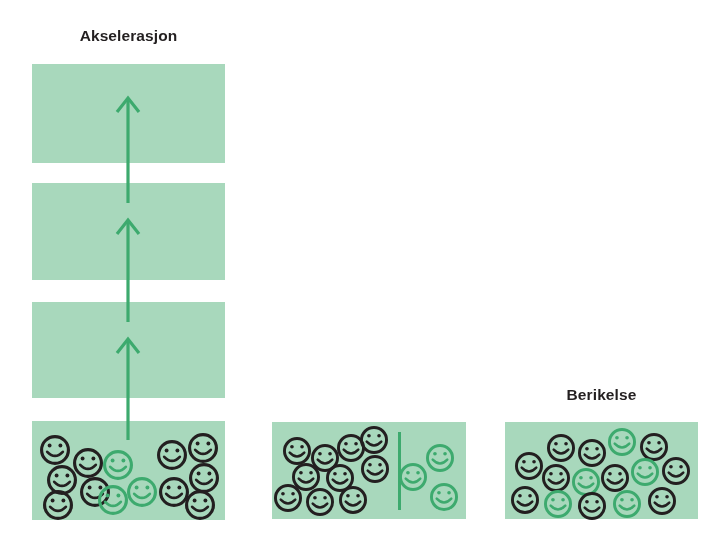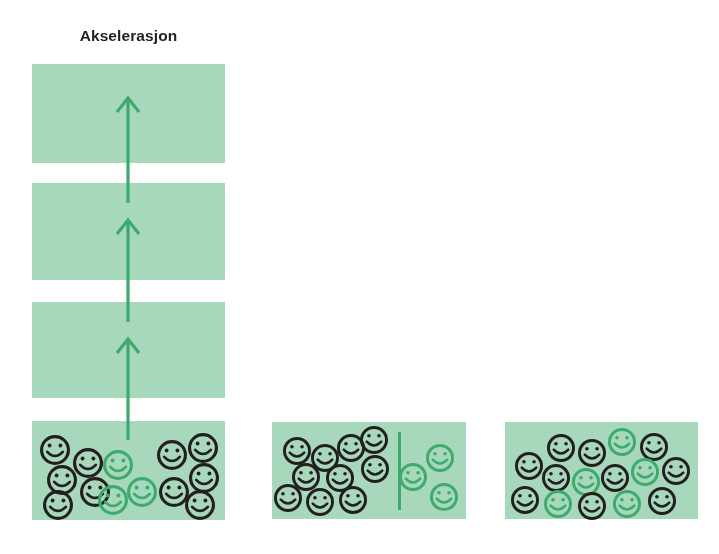--- a/index.html
+++ b/index.html
@@ -72,20 +72,21 @@
       <div class="band" style="left: 32px; top: 183px; width: 193px; height: 97px; background: rgb(168, 216, 188);"></div>
       <div class="band" style="left: 32px; top: 302px; width: 193px; height: 96px; background: rgb(168, 216, 188);"></div>
       <div class="band" style="left: 32px; top: 421px; width: 193px; height: 99px; background: rgb(168, 216, 188);"></div>
     </div>
 
 
   <div class="panel" id="level-panel" style="left: 272px; top: 422px; width: 194px; height: 97px; background: rgb(168, 216, 188);"></div>
 
   <div class="divider" id="level-divider" style="left: 398px; top: 432px; width: 2.5px; height: 78px; background: rgb(61, 170, 110);"></div>
 
+  <div class="panel-title" style="left:505px; top:386px; width:193px;">Berikelse</div>
 
   <div class="panel" id="enrich-panel" style="left: 505px; top: 422px; width: 193px; height: 97px; background: rgb(168, 216, 188);"></div>
 
   <div id="accel-faces">
       <div class="face" style="left: 55px; top: 450px;">
         <svg width="38" height="38" viewBox="0 0 38 38" style="left: -19px; top: -19px;">
           <circle cx="19" cy="19" r="13.425" fill="none" stroke="#231f20" stroke-width="3.15"></circle>
           <circle cx="13.600000000000001" cy="14.5" r="1.9500000000000002" fill="#231f20"></circle>
           <circle cx="24.4" cy="14.5" r="1.9500000000000002" fill="#231f20"></circle>
           <path d="M 11.2 20.8 Q 19 29.05 26.8 20.8" fill="none" stroke="#231f20" stroke-width="2.6774999999999998" stroke-linecap="round"></path>

